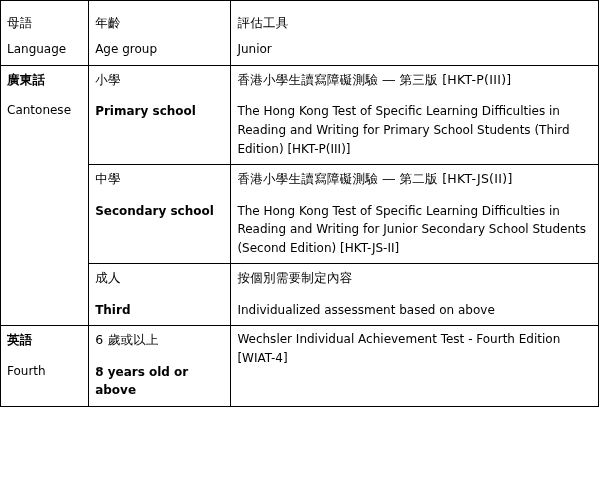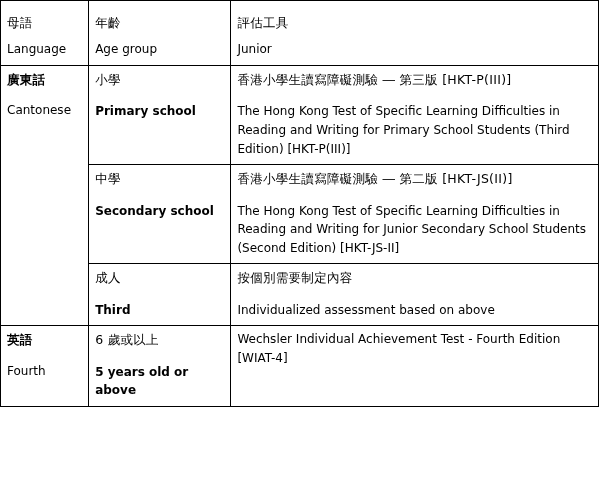--- a/index.html
+++ b/index.html
@@ -147,21 +147,21 @@
 
       <tr>
         <td class="lang-cell">
           <span class="cjk">英語</span>
           <span class="gap-sm"></span>
           <span class="latin">Fourth</span>
         </td>
         <td class="age-cell">
           <span class="cjk">6 歲或以上</span>
           <span class="gap"></span>
-          <span class="latin">5 years old or above</span>
+          <span class="latin">8 years old or above</span>
         </td>
         <td class="tools-cell">
           <span class="latin">Wechsler Individual Achievement Test - Fourth Edition [WIAT-4]</span>
         </td>
       </tr>
 
     </tbody>
   </table>
 </div>
 

